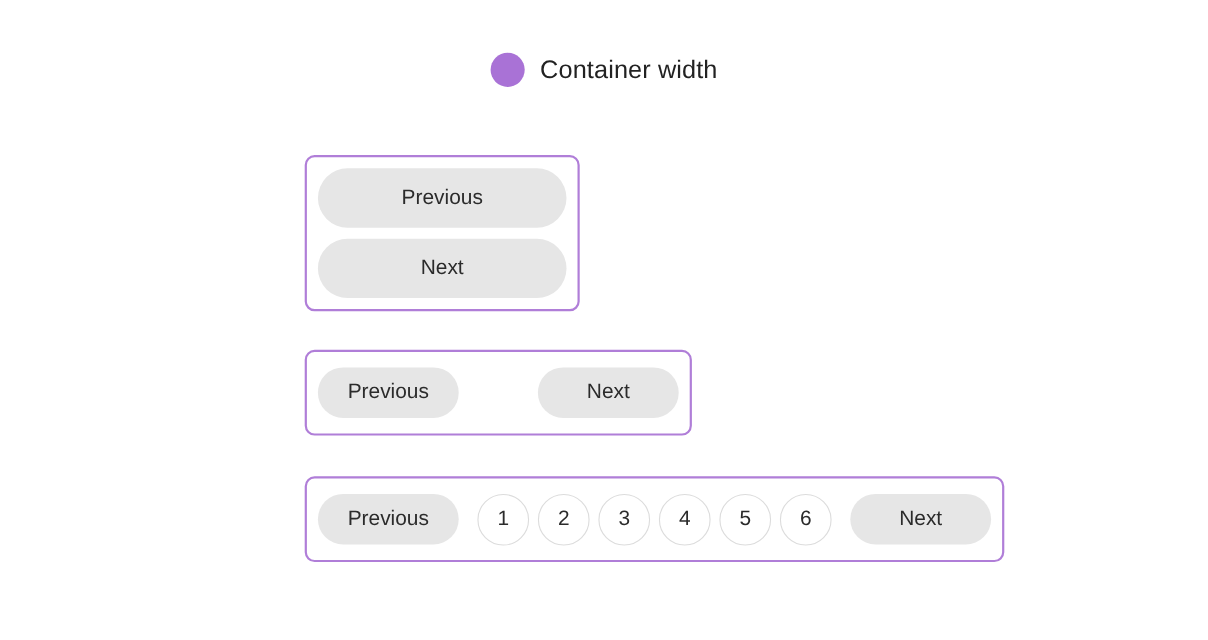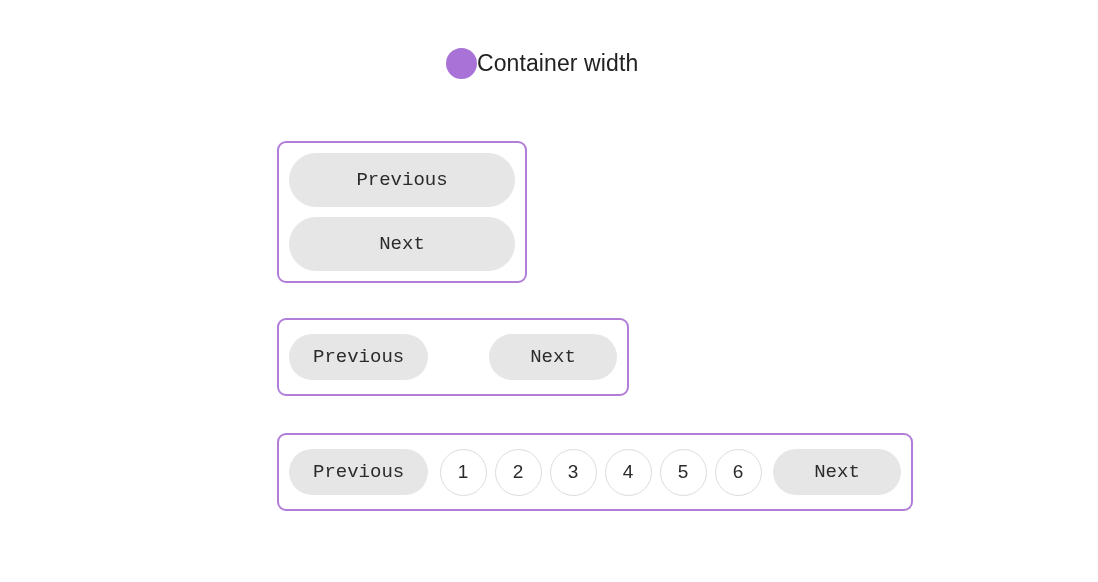--- a/index.html
+++ b/index.html
@@ -15,20 +15,21 @@
     position: relative;
   }
 
   
   .legend {
     position: absolute;
     left: 446px;
     top: 48px;
     display: flex;
     align-items: center;
+    gap: 14px;
   }
   .legend-dot {
     width: 31px;
     height: 31px;
     border-radius: 50%;
     background: #a972d6;
     flex: none;
   }
   .legend-title {
     font-size: 23px;
@@ -88,21 +89,21 @@
     height: 100%;
     gap: 8px;
   }
 
   
   .pill-btn {
     background: #e6e6e6;
     border: none;
     border-radius: 999px;
     color: #2b2b2b;
-    font-family: Liberation Mono, monospace;
+    font-family: Liberation Sans, sans-serif;
     font-size: 19px;
     height: 46px;
     padding: 1px 24px;
     cursor: pointer;
     display: flex;
     align-items: center;
     justify-content: center;
     white-space: nowrap;
   }
   .pill-btn.block {

